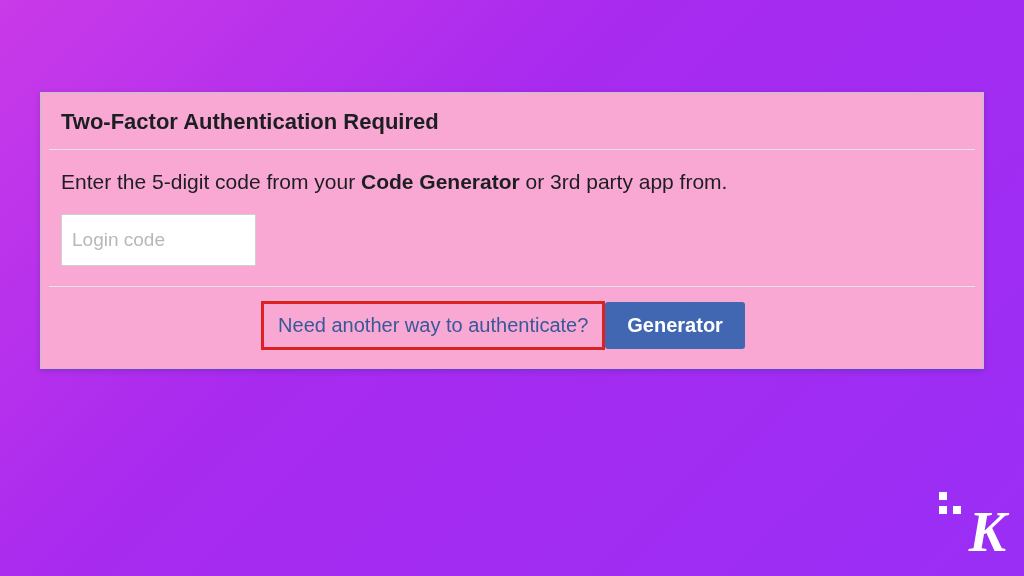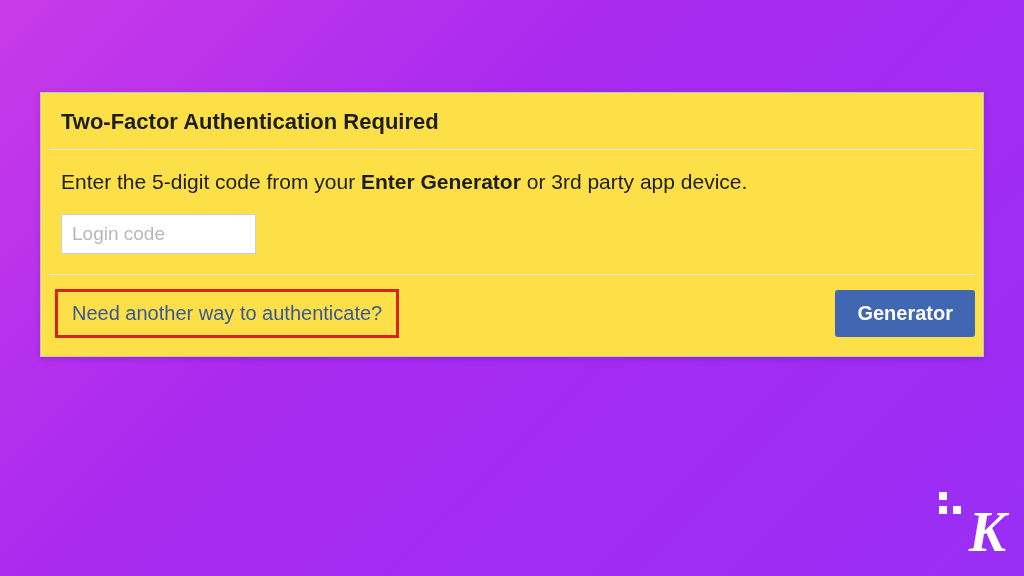--- a/index.html
+++ b/index.html
@@ -13,21 +13,21 @@
       background: linear-gradient(135deg, #c93ae8 0%, #a82aef 40%, #9a2ef5 100%);
       font-family: Helvetica, Arial, sans-serif;
       position: relative;
       overflow: hidden;
     }
     .dialog {
       position: absolute;
       top: 92px;
       left: 40px;
       right: 40px;
-      background: #fde047;
+      background: #f9a8d4;
       border: 1px solid #bfc4cb;
       box-shadow: 0 2px 6px rgba(0,0,0,0.15);
     }
     .dialog-header {
       padding: 16px 20px 14px 20px;
     }
     .dialog-title {
       font-size: 22px;
       font-weight: bold;
       color: #1c1e21;
@@ -41,34 +41,34 @@
       padding: 18px 20px 20px 20px;
     }
     .body-text {
       font-size: 21px;
       color: #1c1e21;
       line-height: 1.35;
       margin-bottom: 18px;
     }
     .code-input {
       width: 195px;
-      height: 40px;
+      height: 52px;
       border: 1px solid #ccd0d5;
       font-size: 19px;
       padding: 6px 10px;
       color: #1c1e21;
       background: #fff;
     }
     .code-input::placeholder {
       color: #b8b8b8;
     }
     .dialog-footer {
-      padding: 14px 8px 18px 14px;
+      padding: 14px 32px 18px 14px;
       display: flex;
-      justify-content: space-between;
+      justify-content: center;
       align-items: center;
     }
     .alt-link-wrap {
       border: 3px solid #d92323;
       padding: 10px 14px;
     }
     .alt-link {
       font-size: 20px;
       color: #385898;
       text-decoration: none;
@@ -116,21 +116,21 @@
 </head>
 <body>
 
 <div class="dialog">
   <div class="dialog-header">
     <div class="dialog-title">Two-Factor Authentication Required</div>
   </div>
   <hr class="divider">
   <div class="dialog-body">
     <p class="body-text">
-      <span>Enter the 5-digit code from your </span><b>Enter Generator</b><span> or 3rd party app device.</span>
+      <span>Enter the 5-digit code from your </span><b>Code Generator</b><span> or 3rd party app from.</span>
     </p>
     <input type="text" class="code-input" placeholder="Login code" style="">
   </div>
   <hr class="divider">
   <div class="dialog-footer">
     <div class="alt-link-wrap">
       <a class="alt-link">Need another way to authenticate?</a>
     </div>
     <button class="continue-btn">Generator</button>
   </div>

